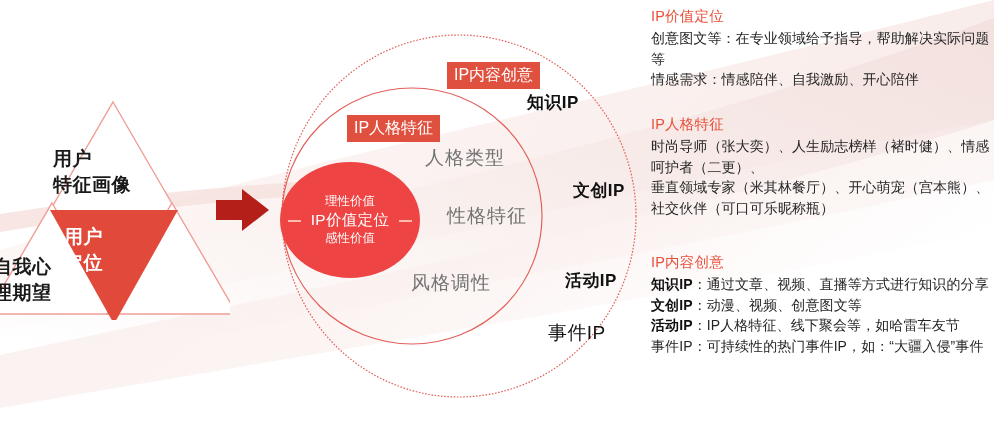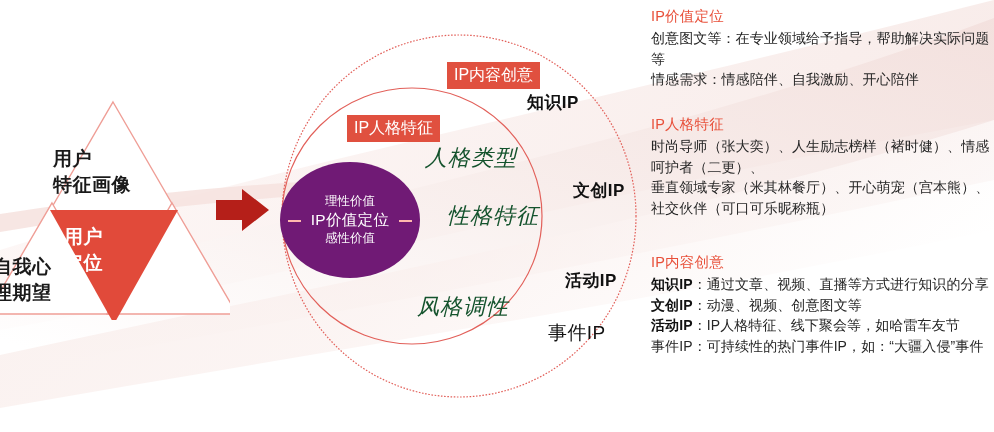--- a/index.html
+++ b/index.html
@@ -31,31 +31,31 @@
   .circles{position:absolute;left:262px;top:10px;width:390px;height:412px;}
 
   .badge{
     position:absolute;background:#e0503f;color:#ffffff;
     font-size:16px;line-height:22px;padding:2px 7px 3px 7px;
     white-space:nowrap;font-weight:400;
   }
 
   .inner-core{
     position:absolute;left:18px;top:152px;width:140px;height:116px;
-    border-radius:50%;background:#701a75;
+    border-radius:50%;background:#ef4444;
     display:flex;flex-direction:column;align-items:center;justify-content:center;
   }
   .core-sub{color:#ffffff;font-size:12.5px;line-height:15px;opacity:.97;}
   .core-main{color:#ffffff;font-size:15.5px;line-height:22px;font-weight:400;letter-spacing:.3px;}
   .core-dash{position:absolute;top:50%;width:13px;height:1.5px;background:#ffb9ae;}
   .core-dash.l{left:8px;} .core-dash.r{right:8px;}
 
   .mid-text{
-    position:absolute;color:#14532d;font-size:22px;line-height:26px;
-    white-space:nowrap;letter-spacing:1px;font-style:italic;
+    position:absolute;color:#737373;font-size:19px;line-height:26px;
+    white-space:nowrap;letter-spacing:1px;
   }
   .ring-text{
     position:absolute;color:#111111;font-size:17px;line-height:22px;
     white-space:nowrap;font-weight:bold;letter-spacing:.4px;
   }
   .ring-text.plain{font-weight:400;font-size:19px;}
 
   
   .panel{position:absolute;left:651px;top:4px;width:340px;height:424px;}
   .blk{position:absolute;left:0;width:340px;}
@@ -145,21 +145,21 @@
       <span class="core-dash l"></span>
       <span class="core-dash r"></span>
       <div class="core-sub">理性价值</div>
       <div class="core-main">IP价值定位</div>
       <div class="core-sub">感性价值</div>
     </div>
 
     
     <div class="mid-text" style="left:163px;top:135px;">人格类型</div>
     <div class="mid-text" style="left:185px;top:193px;">性格特征</div>
-    <div class="mid-text" style="left:155px;top:260px;margin-top:24px;">风格调性</div>
+    <div class="mid-text" style="left:149px;top:260px;">风格调性</div>
 
     
     <div class="ring-text" style="left:265px;top:82px;">知识IP</div>
     <div class="ring-text" style="left:311px;top:170px;">文创IP</div>
     <div class="ring-text" style="left:303px;top:260px;">活动IP</div>
     <div class="ring-text plain" style="left:250px;top:312px;margin-left:36px;">事件IP</div>
   </div>
 
   <div class="panel">
 

